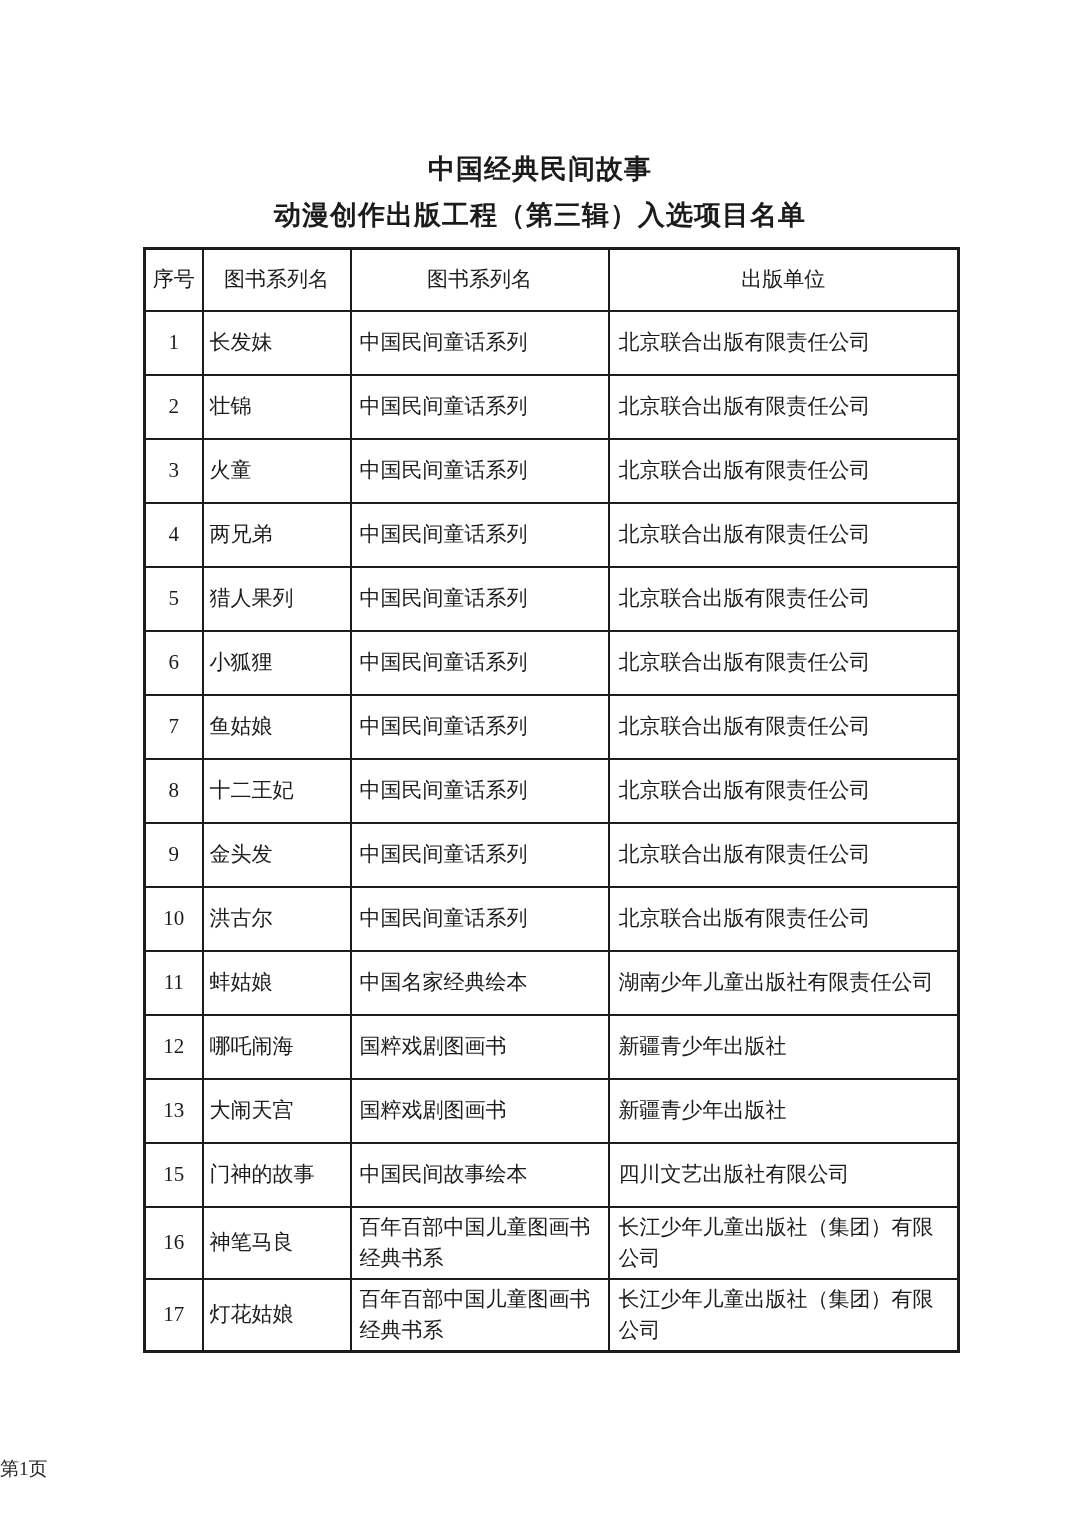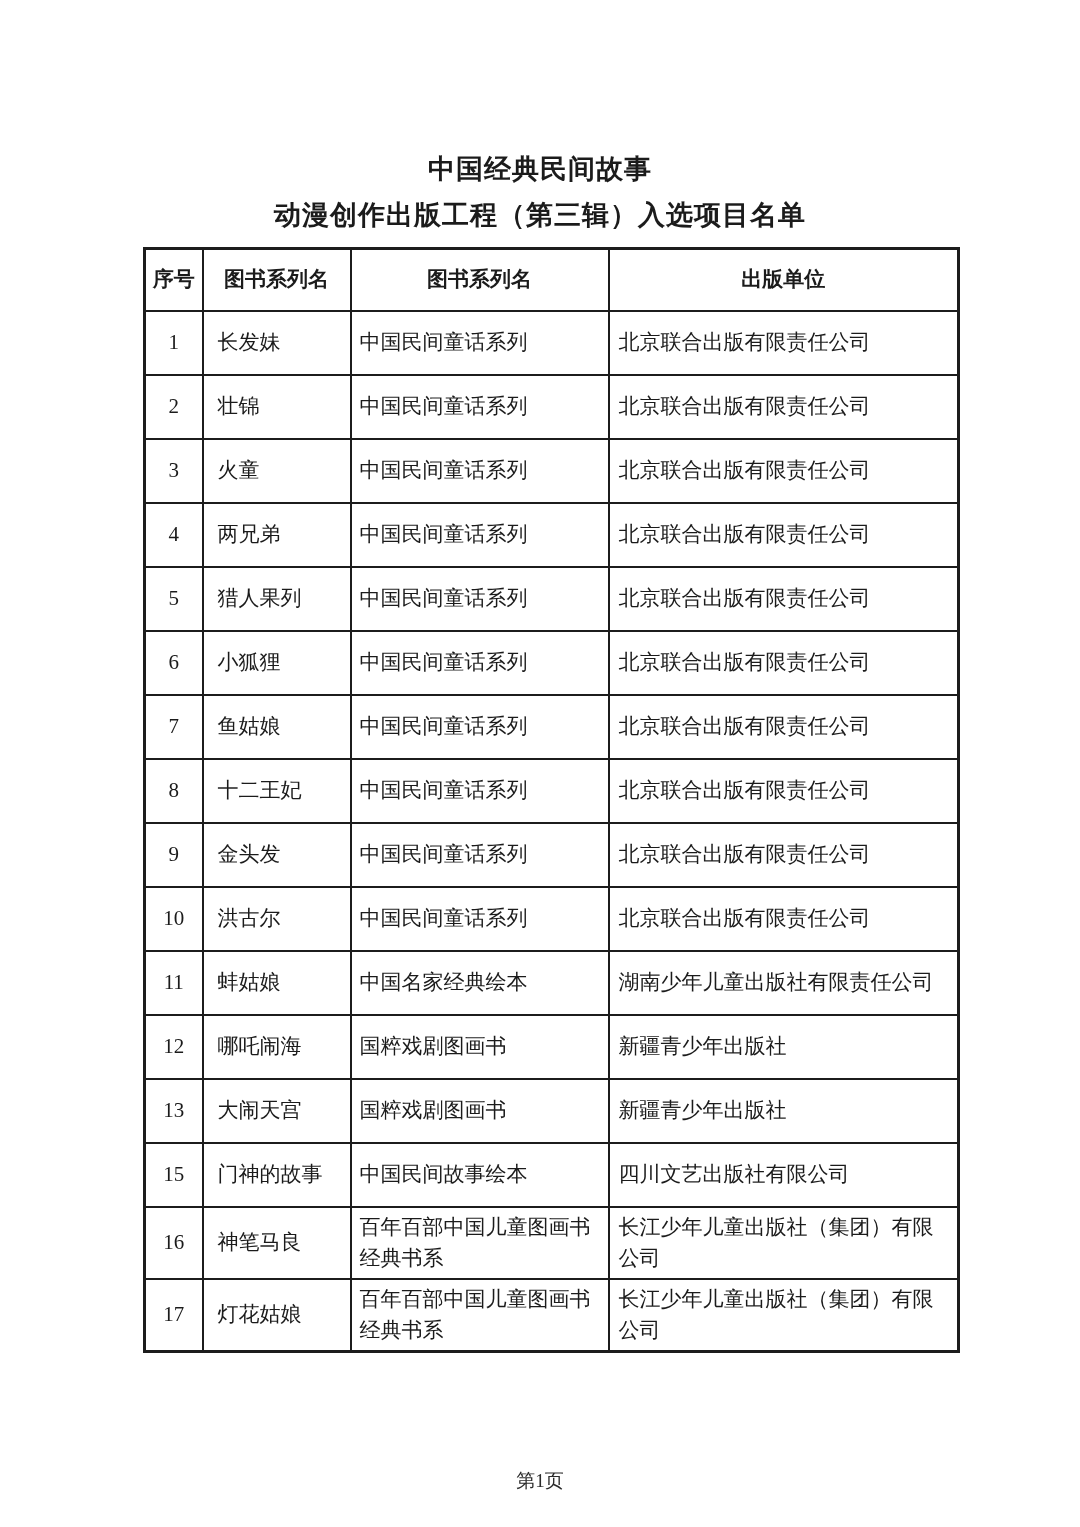--- a/index.html
+++ b/index.html
@@ -35,37 +35,35 @@
   th, td {
     border: 2px solid #1c1c1c;
     box-sizing: border-box;
     font-size: 21px;
     line-height: 31px;
     vertical-align: middle;
     padding: 4px 4px;
     overflow: hidden;
   }
   th {
-    font-weight: 700;
+    font-weight: 400;
     height: 62px;
   }
   td { height: 64px; }
   td.c0 { text-align: center; }
-  td.c1 { text-align: left; padding-left: 14px; }
+  td.c1 { text-align: left; padding-left: 6px; }
   td.c2 { text-align: left; padding-left: 8px; white-space: pre-line; margin-left: 24px; }
   td.c3 { text-align: left; padding-left: 9px; }
   .page-footer {
     position: absolute;
     top: 1456px;
     left: 0;
     width: 100%;
-    text-align: center;
     font-size: 19px;
     color: #2a2a2a;
-    margin-top: 12px;
   }
 </style>
 </head>
 <body>
 
 <div class="page">
 
   <div class="title-block">
     <div>中国经典民间故事</div>
     <div>动漫创作出版工程（第三辑）入选项目名单</div>

